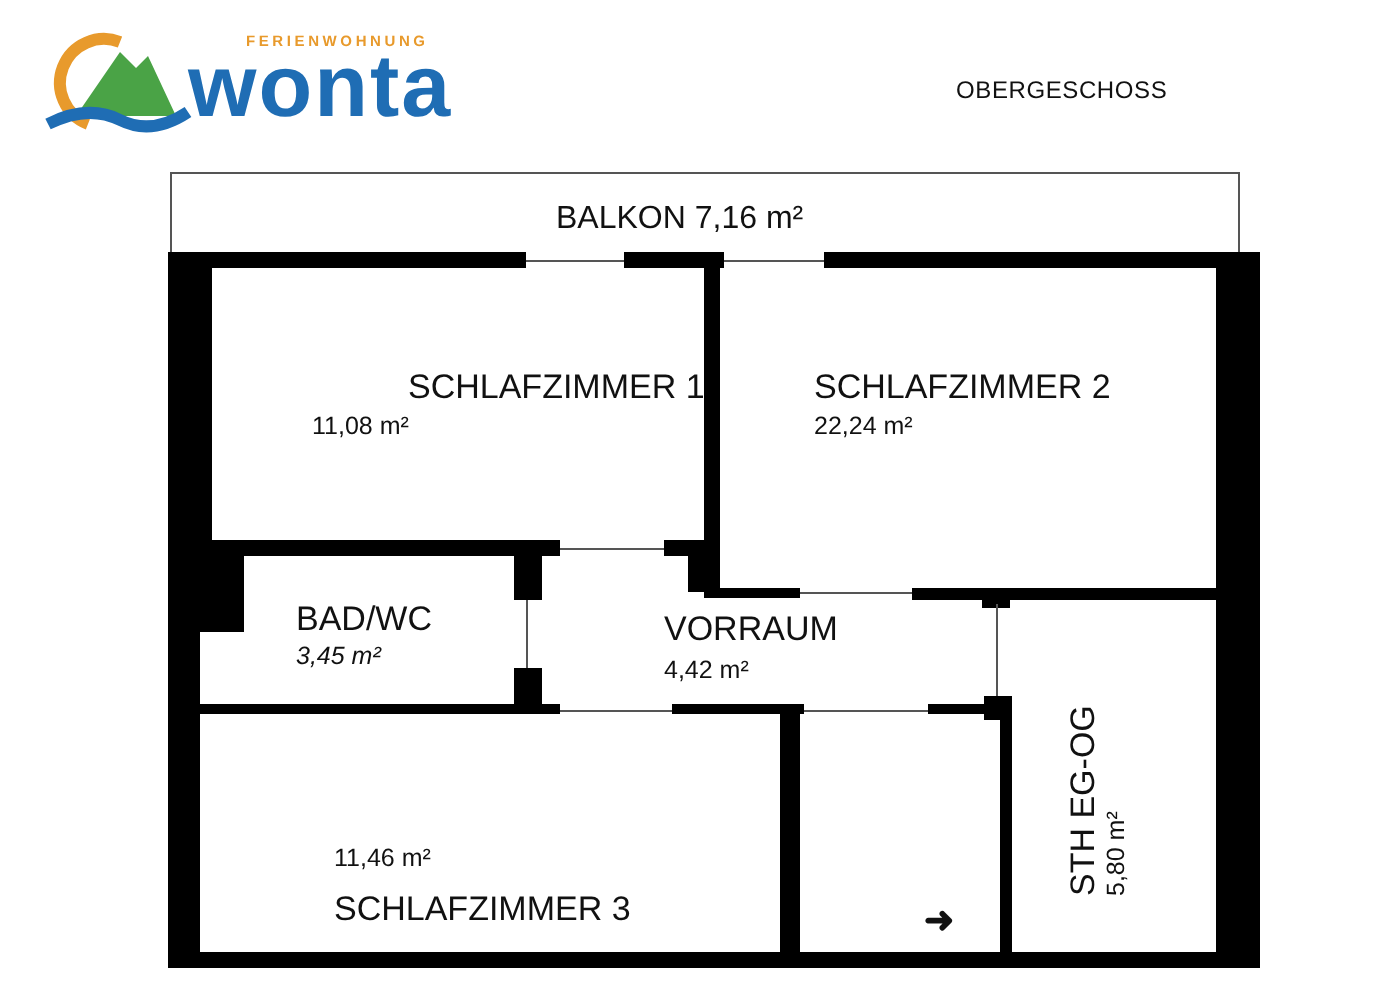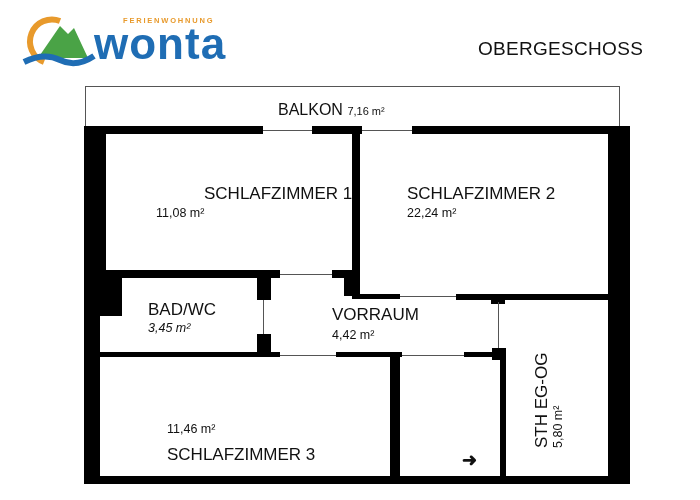--- a/index.html
+++ b/index.html
@@ -1,28 +1,28 @@
 <!DOCTYPE html>
 <html><head>
 <meta charset="utf-8">
 <style>
   html, body { margin: 0; padding: 0; background: #ffffff; }
   body { width: 700px; height: 500px; position: relative; overflow: hidden; font-family: "Liberation Sans", sans-serif; color: #111; }
   .abs { position: absolute; }
   .logo { left: 16px; top: 12px; width: 215px; height: 60px; }
   .logo-sub { position: absolute; left: 91px; top: 4px; font-size: 7.5px; letter-spacing: 1.8px; color: #e89a2c; font-weight: bold; padding-left: 16px; }
   .logo-main { position: absolute; left: 78px; top: 6px; font-size: 44px; font-weight: bold; color: #1f6db4; letter-spacing: 1px; line-height: 52px; }
-  .floor-title { left: 478px; top: 38px; font-size: 19px; color: #111; letter-spacing: 0.3px; }
+  .floor-title { left: 478px; top: 38px; font-size: 12px; color: #111; letter-spacing: 0.3px; }
   .wall { position: absolute; background: #000; }
   .thin { position: absolute; background: #555; }
   .room-name { position: absolute; font-size: 17px; color: #111; white-space: nowrap; }
   .room-area { position: absolute; font-size: 12.5px; color: #111; white-space: nowrap; }
   .balkon-label { position: absolute; left: 278px; top: 101px; white-space: nowrap; }
   .balkon-label .n { font-size: 16px; }
-  .balkon-label .a { font-size: 11px; text-align: right; }
+  .balkon-label .a { font-size: 16px; text-align: right; }
   .vertical { position: absolute; left: 502px; top: 388px; transform: rotate(-90deg); transform-origin: 0 0; white-space: nowrap; }
   .vertical .n { font-size: 17px; display: block; }
   .vertical .a { font-size: 12.5px; display: block; margin-top: -1px; }
   .arrow { position: absolute; left: 462px; top: 451px; font-size: 18px; line-height: 18px; font-weight: bold; }
 </style>
 </head>
 <body>
 
 <div class="abs logo">
   <svg width="90" height="60" viewBox="0 0 90 60" style="position:absolute;left:0;top:0;">

